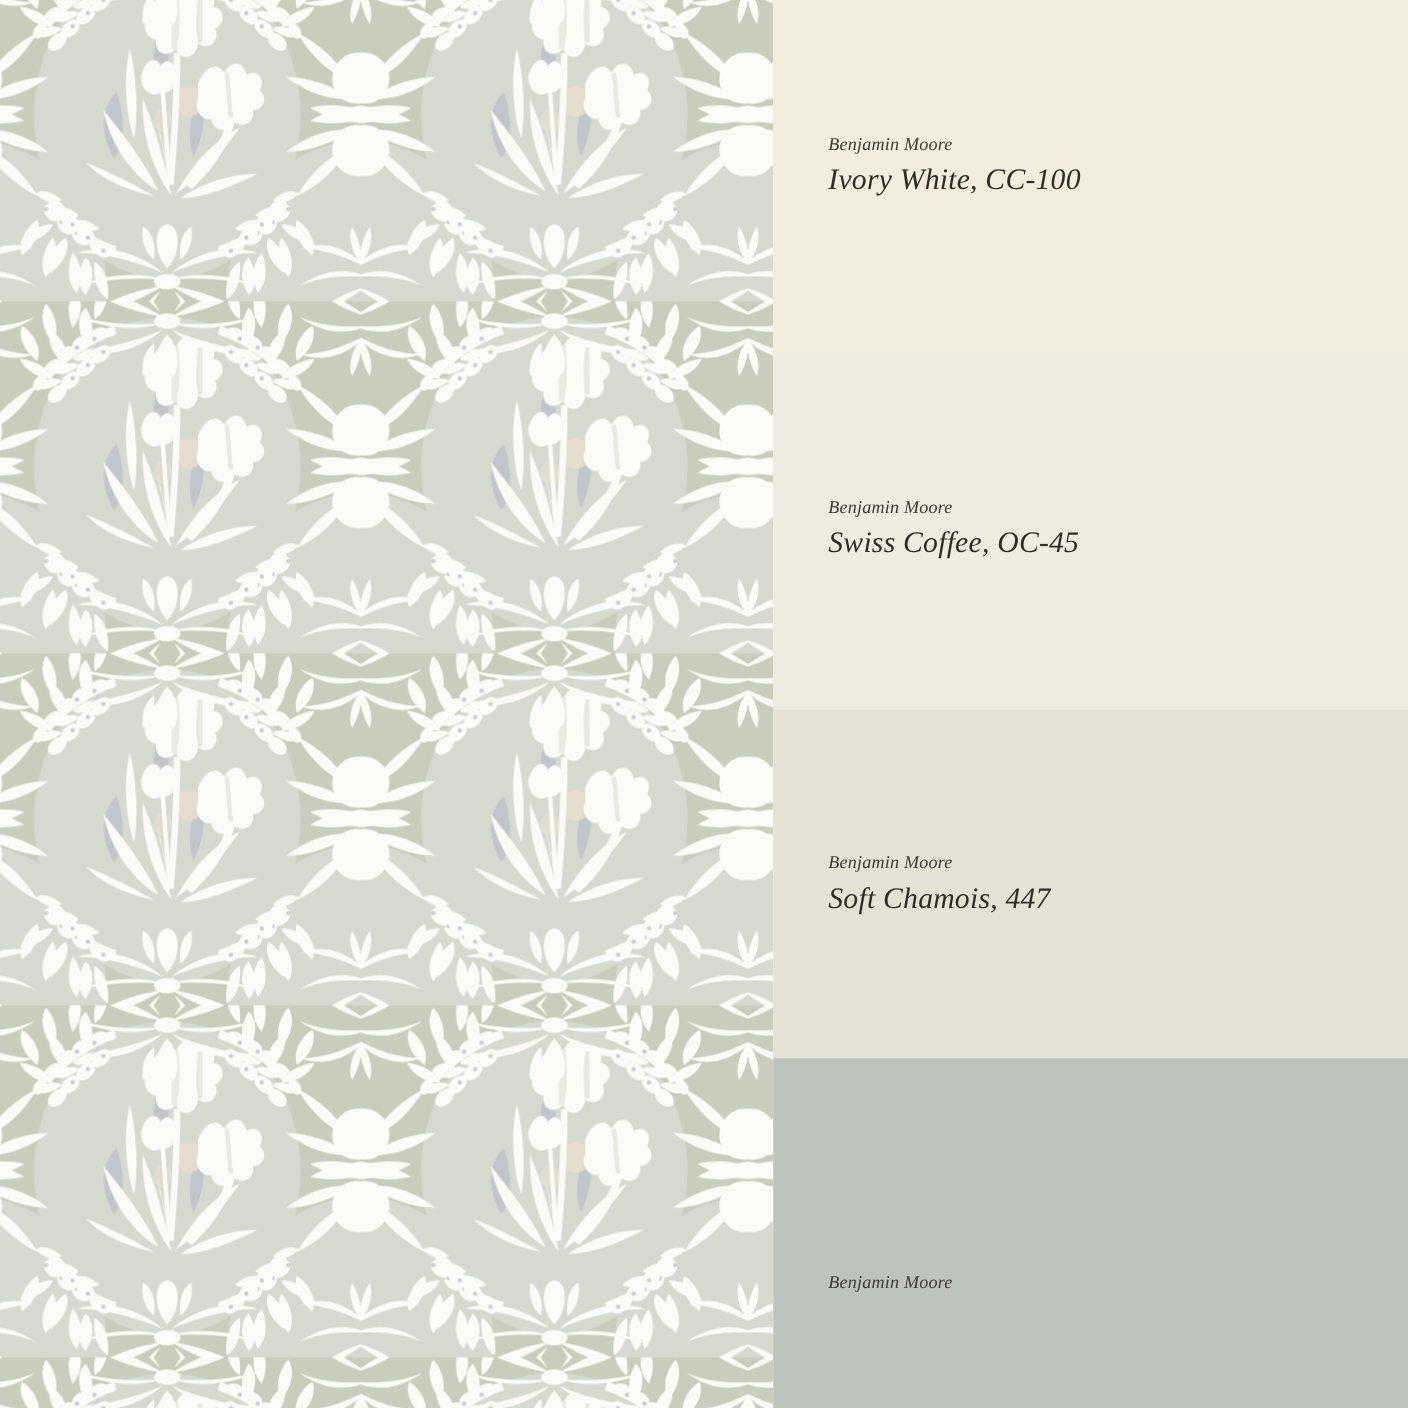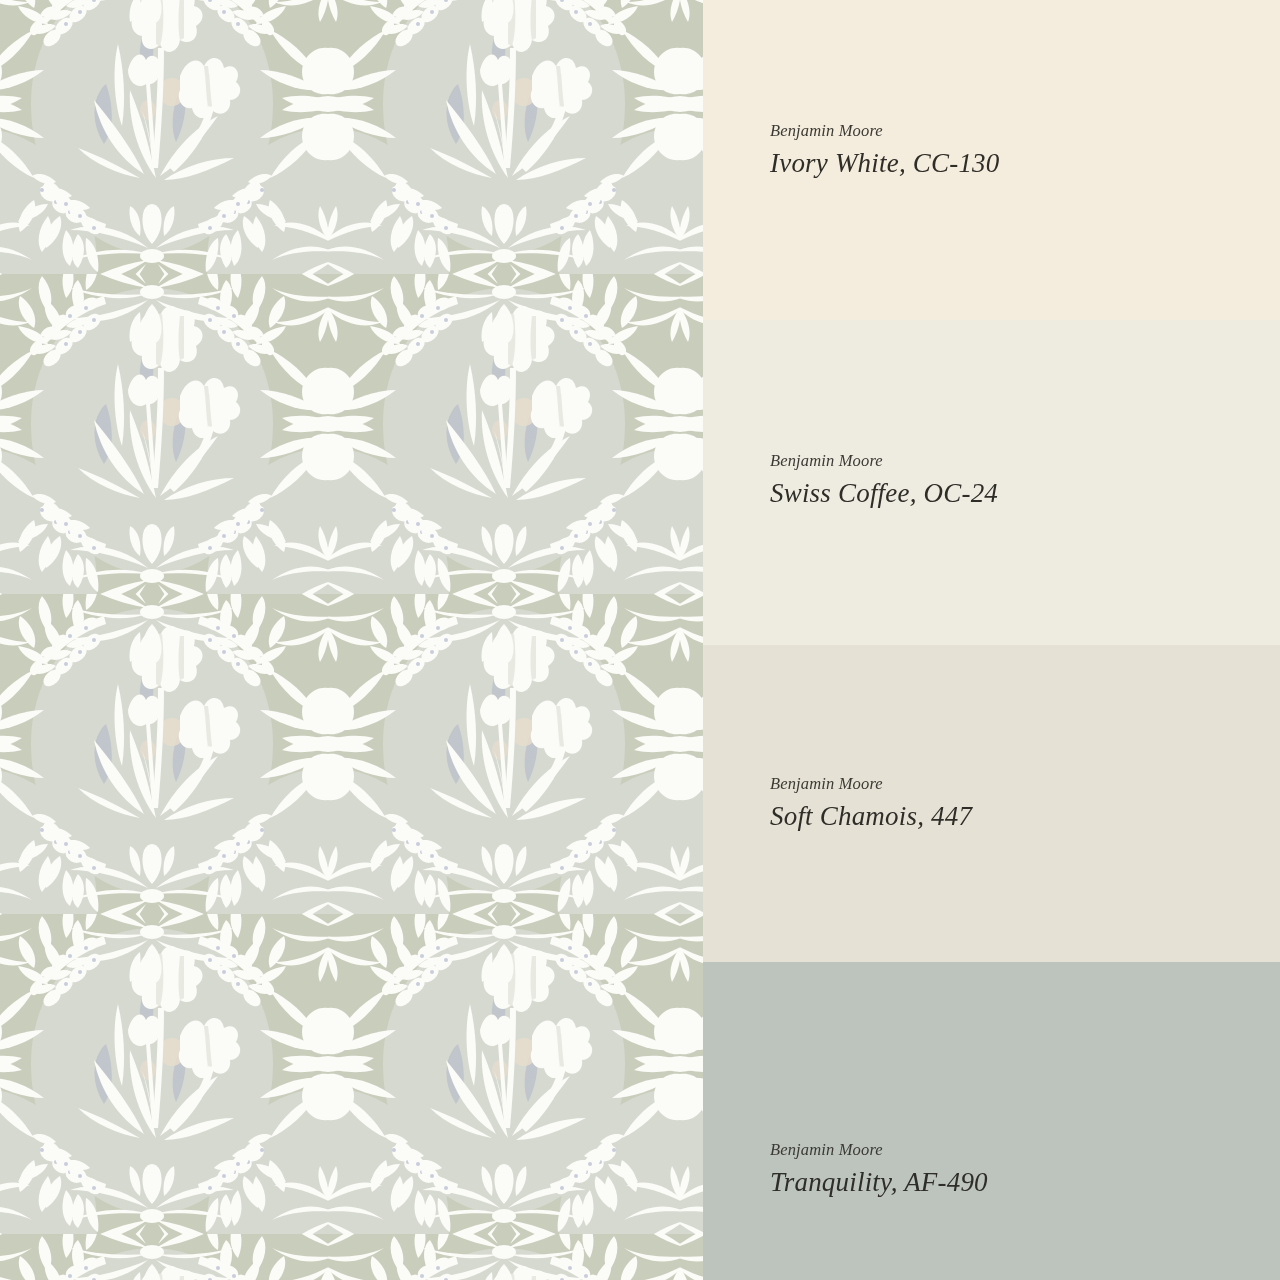--- a/index.html
+++ b/index.html
@@ -39,21 +39,21 @@
     height:1280px;
     display:flex;
     flex-direction:column;
   }
   .swatch {
     position:relative;
     width:577px;
     display:flex;
     flex-direction:column;
     justify-content:center;
-    padding-left:67px;
+    padding-left:50px;
   }
   .swatch-brand {
     font-style:italic;
     font-size:16.5px;
     color:#3b3a34;
     letter-spacing:0.15px;
     line-height:1.25;
     margin-bottom:5px;
     white-space:nowrap;
   }
@@ -406,39 +406,38 @@
 
       <rect x="0" y="0" width="703" height="1280" fill="url(#damask)"></rect>
     </svg>
   </div>
 
   <div id="swatch-column" style="width: 577px;">
 
     <div class="swatch" id="swatch-0" style="background: rgb(244, 236, 220); height: 320px;">
       <div class="swatch-inner">
         <div class="swatch-brand">Benjamin Moore</div>
-        <div class="swatch-name">Ivory White, CC-130</div>
+        <div class="swatch-name">Ivory White, CC-100</div>
       </div>
     </div>
 
     <div class="swatch" id="swatch-1" style="background: rgb(238, 236, 225); height: 325px;">
       <div class="swatch-inner">
         <div class="swatch-brand">Benjamin Moore</div>
-        <div class="swatch-name">Swiss Coffee, OC-24</div>
+        <div class="swatch-name">Swiss Coffee, OC-45</div>
       </div>
     </div>
 
     <div class="swatch" id="swatch-2" style="background: rgb(229, 225, 213); height: 317px;">
       <div class="swatch-inner">
         <div class="swatch-brand">Benjamin Moore</div>
         <div class="swatch-name">Soft Chamois, 447</div>
       </div>
     </div>
 
     <div class="swatch" id="swatch-3" style="background: rgb(188, 196, 189); height: 318px;">
       <div class="swatch-inner">
         <div class="swatch-brand">Benjamin Moore</div>
-        <div class="swatch-name">Tranquility, AF-490</div>
       </div>
     </div>
 
   </div>
 </div>
 
 </body></html>

